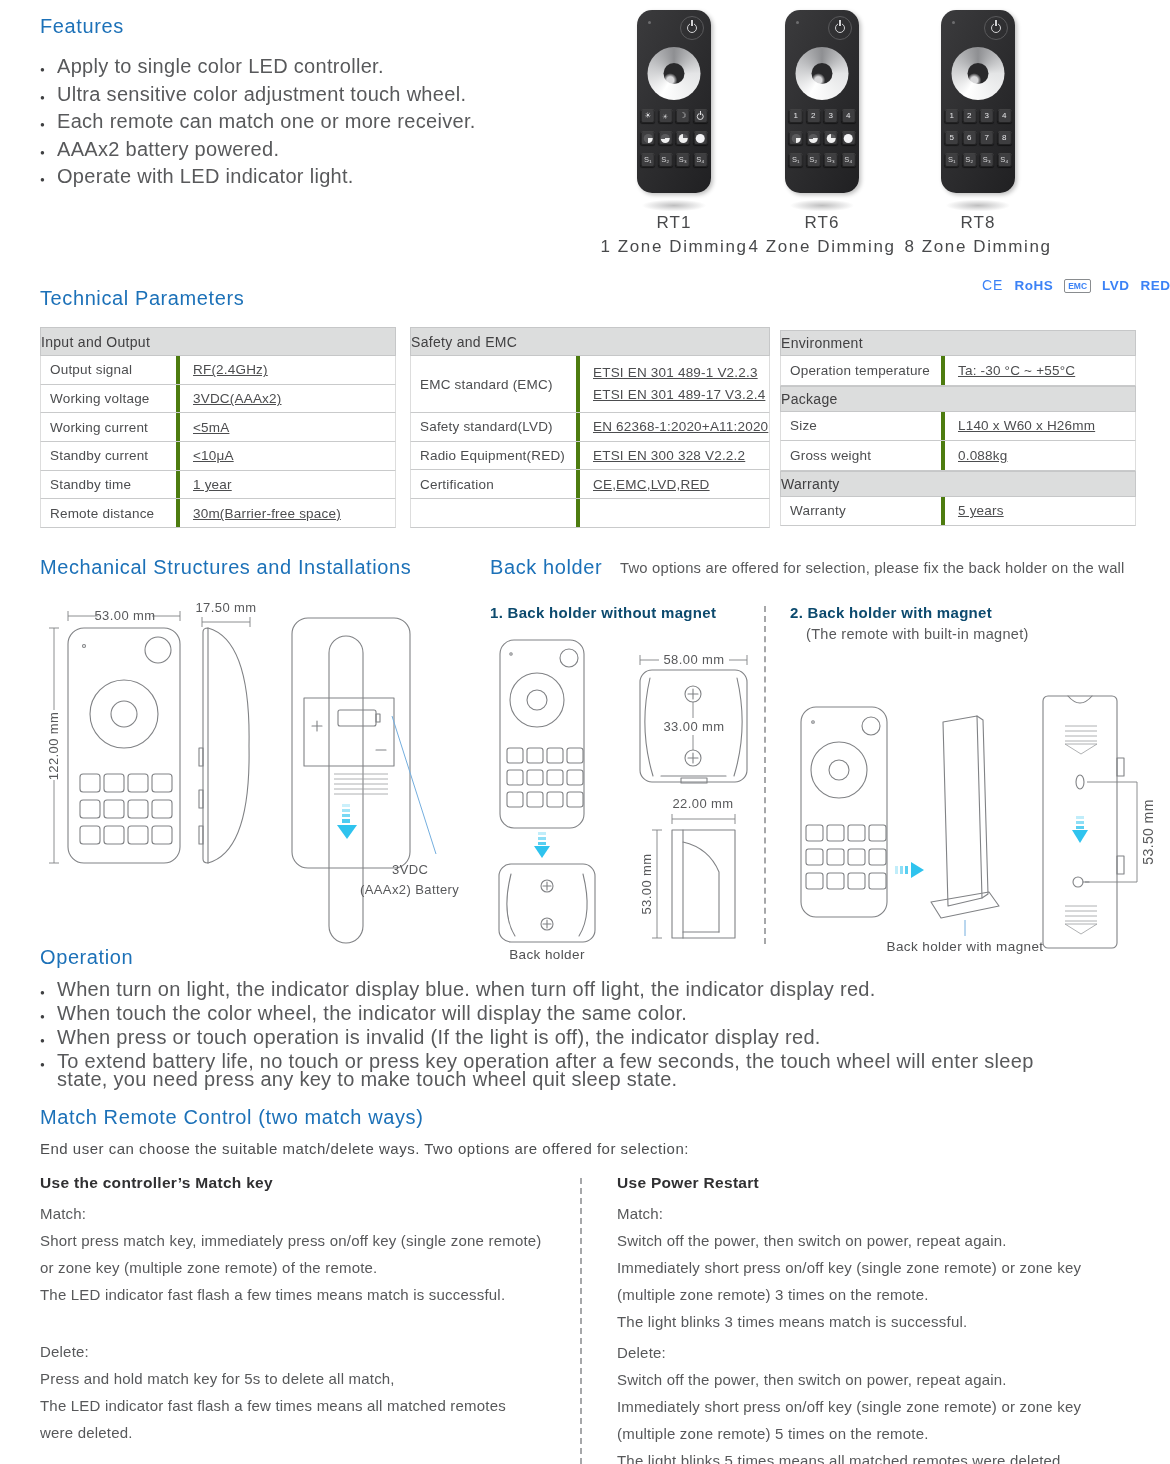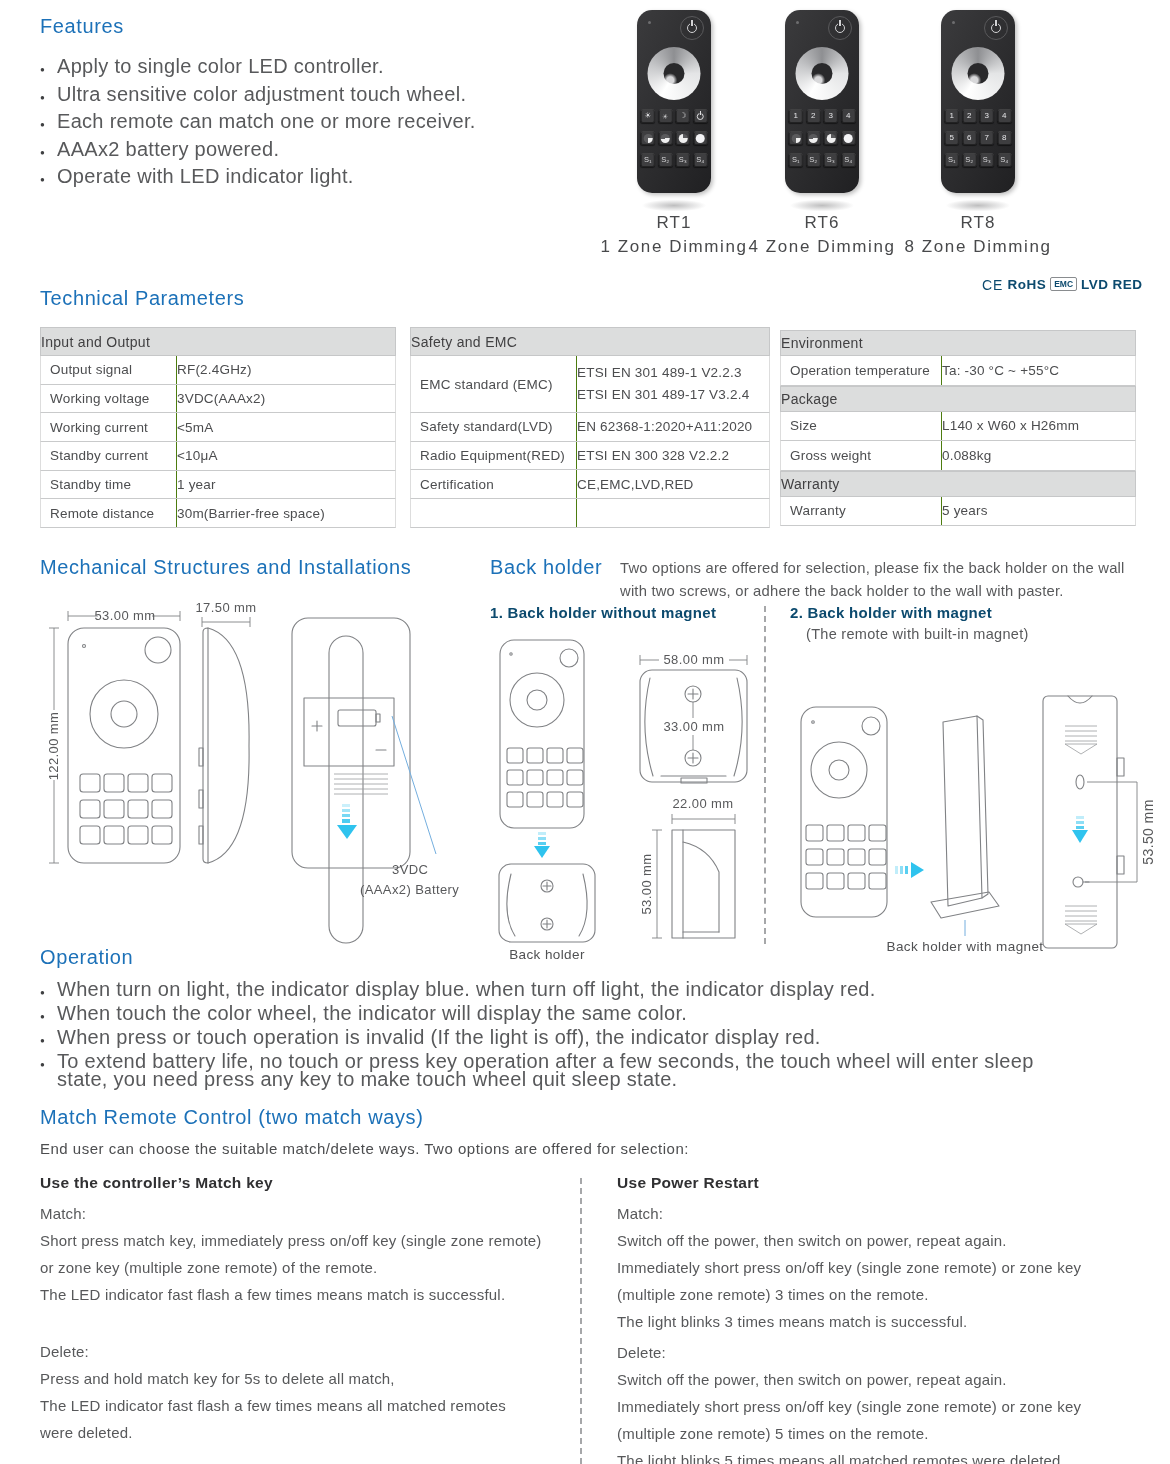--- a/index.html
+++ b/index.html
@@ -52,34 +52,34 @@
   .ph75  { background:conic-gradient(from 90deg,#efefef 0 75%,#5a5a5c 75% 100%); }
   .ph100 { background:#f3f3f5; }
   .rshadow { position:absolute; top:197px; width:92px; height:17px;
              background:radial-gradient(ellipse 50% 50% at 50% 50%, rgba(40,40,42,0.30), rgba(40,40,42,0) 70%); }
   .rname { position:absolute; top:213px; width:180px; text-align:center; font-size:17px;
            color:#48494b; letter-spacing:1px; }
   .rzone { position:absolute; top:237px; width:200px; text-align:center; font-size:17px;
            color:#48494b; letter-spacing:1.6px; }
 
   
-  .certline { position:absolute; left:982px; top:277px; display:flex; align-items:flex-start; gap:4px;
-              color:#0c4a6e; font-weight:bold; font-size:13.5px; letter-spacing:0.5px; }
+  .certline { position:absolute; left:982px; top:277px; display:flex; align-items:flex-end; gap:11px;
+              color:#3b82f6; font-weight:bold; font-size:13.5px; letter-spacing:0.5px; }
   .certline .ce { font-weight:normal; font-size:14px; letter-spacing:1px; }
   .certline .box { font-size:8.5px; border:1.5px solid #898c8f; border-radius:2px; padding:1px 3px;
                    letter-spacing:0; font-weight:bold; }
 
   
   .tbl { position:absolute; font-size:13.5px; color:#4c4d4f; }
   .tbl .hd { background:#dcdddd; border:1px solid #c6c7c8; color:#414042; font-size:14px;
              display:flex; align-items:center; letter-spacing:0.3px; }
   .tbl .rw { display:flex; border-bottom:1px solid #c9cacb; border-left:1px solid #dddddd; border-right:1px solid #dddddd; }
   .tbl .lb { display:flex; align-items:center; padding-left:9px; letter-spacing:0.2px; }
-  .tbl .vl { border-left:1px solid #4d7c0f; display:flex; flex-direction:column; justify-content:center;
-             letter-spacing:0.2px; }
+  .tbl .vl { border-left:4px solid #4d7c0f; display:flex; flex-direction:column; justify-content:center;
+             padding-left:13px; letter-spacing:0.2px;text-decoration:underline; }
   .t1 { left:40px; top:327px; width:356px; }
   .t1 .hd { height:29px; }
   .t1 .rw { height:28.7px; }
   .t1 .lb { width:135px; }
   .t1 .vl { flex:1; }
   .t2 { left:410px; top:327px; width:360px; }
   .t2 .hd { height:29px; }
   .t2 .rw { height:28.7px; }
   .t2 .rw.dbl { height:57px; }
   .t2 .rw.empty { height:28.9px; }
@@ -383,21 +383,20 @@
       <polygon class="cyan" points="297,227 317,227 307,241"></polygon>
     </g>
     <polyline class="leader" points="352,118 396,256"></polyline>
     <text class="dtx" x="352" y="276">3VDC</text>
     <text class="dtx" x="320" y="296">(AAAx2) Battery</text>
   </svg>
 
   <h2 class="sec abs" style="left:490px;top:556px;">Back holder</h2>
   <div class="bh-desc">
     <div>Two options are offered for selection, please fix the back holder on the wall</div>
-    <div>with two screws, or adhere the back holder to the wall with paster.</div>
   </div>
   <div class="optTitle" style="left:490px;top:604px;">1. Back holder without magnet</div>
   <div class="optTitle" style="left:790px;top:604px;">2. Back holder with magnet</div>
   <div class="optNote" style="left:806px;top:626px;">(The remote with built-in magnet)</div>
   <div class="vdash" style="left:764px;top:606px;height:338px;"></div>
 
   <svg style="left:485px;top:598px;" width="285" height="365" viewBox="0 0 285 365">
 
     <rect class="ln" x="15" y="42" width="84" height="188" rx="14"></rect>
     <circle class="ln" cx="26" cy="56" r="1.2"></circle>

